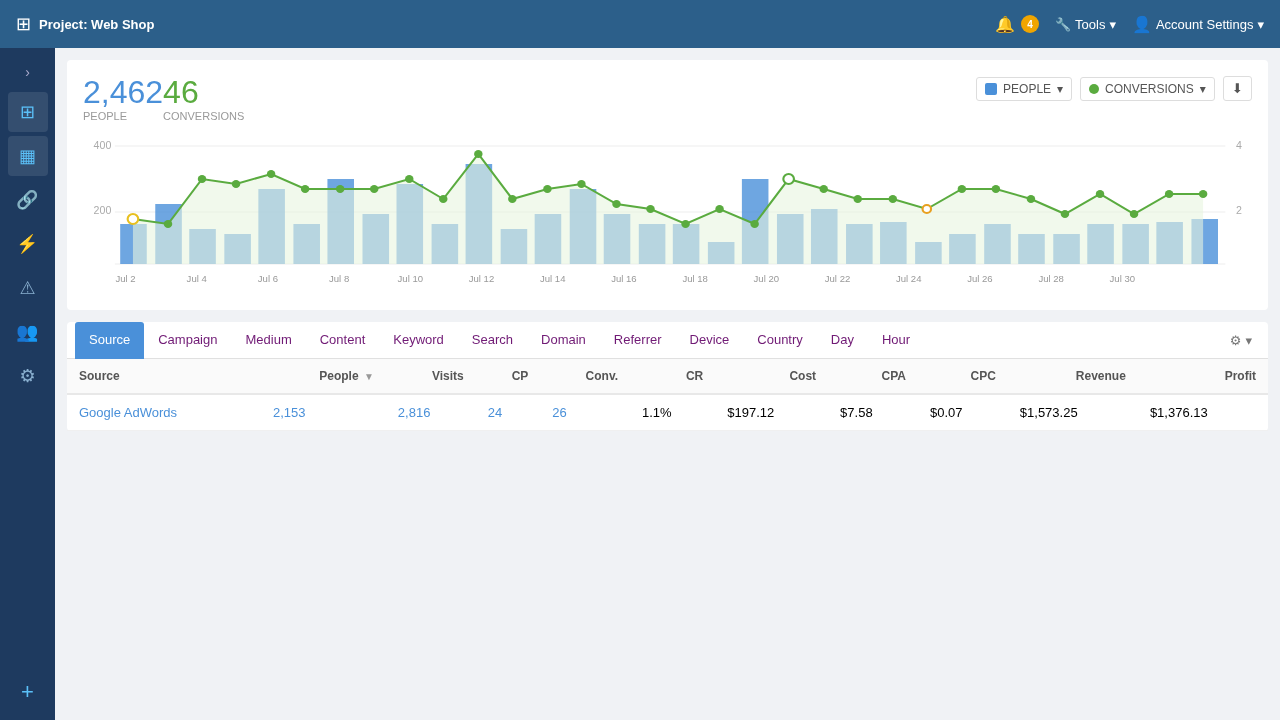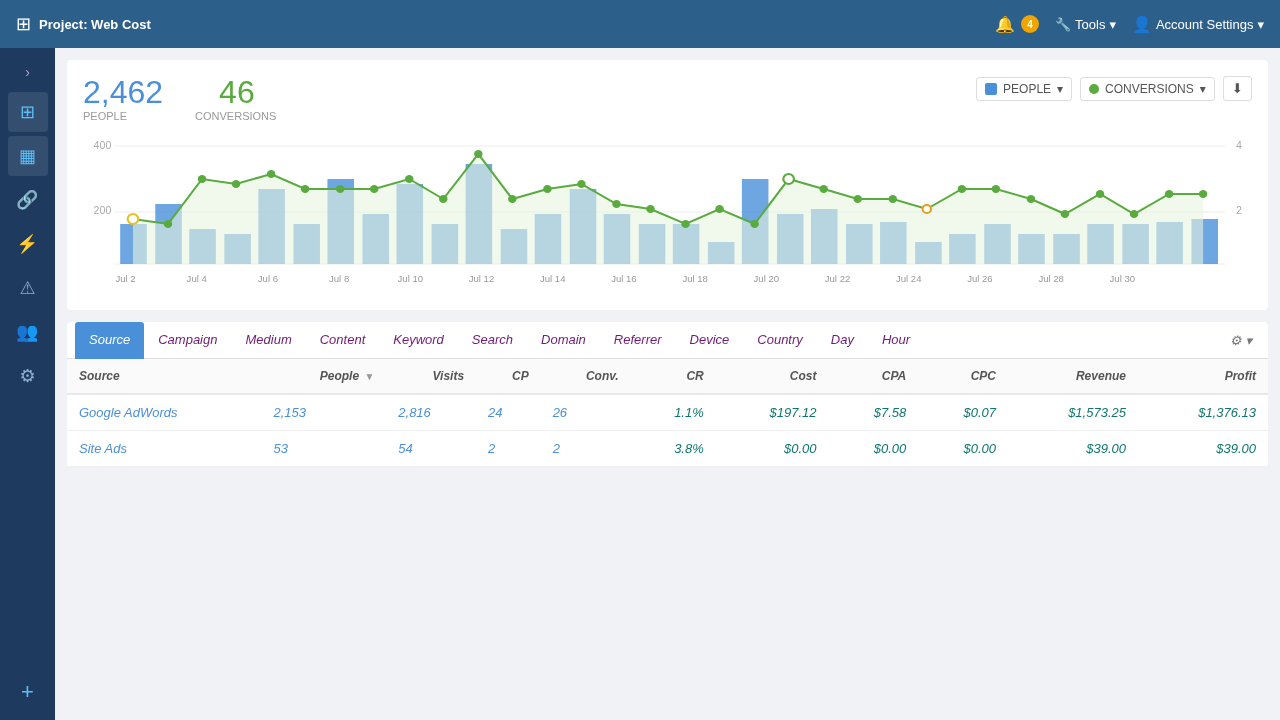--- a/index.html
+++ b/index.html
@@ -49,69 +49,69 @@
     .main { flex: 1; overflow-y: auto; padding: 12px; background: #f0f2f5; }
 
     
     .chart-card {
       background: white;
       border-radius: 4px;
       padding: 16px;
       margin-bottom: 12px;
     }
     .chart-header { display: flex; align-items: flex-start; justify-content: space-between; margin-bottom: 12px; }
-    .chart-stats { display: flex; gap: 32px; }
+    .chart-stats { display: flex; }
     .stat-block {}
     .stat-number { font-size: 32px; font-weight: 300; color: #4a90d9; line-height: 1; }
-    .stat-number.green { color: #5aab3f; margin-left: 24px; }
+    .stat-number.green { color: #5aab3f; }
     .stat-label { font-size: 11px; color: #999; text-transform: uppercase; margin-top: 2px; }
     .chart-controls { display: flex; align-items: center; gap: 8px; }
     .chart-dropdown {
       display: flex; align-items: center; gap: 6px;
       border: 1px solid #ddd; border-radius: 3px;
       padding: 4px 8px; cursor: pointer; background: white; font-size: 12px; color: #555;
     }
     .dot-blue { width: 12px; height: 12px; background: #4a90d9; border-radius: 2px; display: inline-block; }
     .dot-green { width: 10px; height: 10px; background: #5aab3f; border-radius: 50%; display: inline-block; }
     .download-btn { border: 1px solid #ddd; border-radius: 3px; padding: 4px 8px; cursor: pointer; background: white; color: #555; }
 
     
     .chart-area { position: relative; height: 160px; }
     svg.chart { width: 100%; height: 100%; }
 
     
-    .table-card { background: white; border-radius: 4px; font-style: italic; }
+    .table-card { background: white; border-radius: 4px; }
     .tab-bar { display: flex; align-items: center; border-bottom: 1px solid #e0e0e0; padding: 0 8px; }
     .tab {
       padding: 10px 14px; cursor: pointer; font-size: 13px; color: #701a75;
       border-bottom: 2px solid transparent; margin-bottom: -1px;
     }
     .tab.active { color: white; background: #4a90d9; border-radius: 3px 3px 0 0; border-bottom-color: #4a90d9; }
     .tab-settings { margin-left: auto; display: flex; align-items: center; gap: 4px; cursor: pointer; padding: 8px; color: #777; }
 
     
     .data-table { width: 100%; border-collapse: collapse; }
     .data-table th {
       padding: 10px 12px; text-align: left; font-size: 12px; font-weight: 600;
       color: #555; border-bottom: 2px solid #e8e8e8; background: #fafafa;
     }
     .data-table th.num { text-align: right; }
     .data-table td { padding: 10px 12px; border-bottom: 1px solid #f0f0f0; font-size: 13px; }
-    .data-table td.num { text-align: right; color: #0f766e; }
+    .data-table td.num { color: #000000; }
     .data-table td.link { color: #4a90d9; cursor: pointer; }
     .data-table td.blue-num { color: #4a90d9; }
     .sort-arrow { font-size: 10px; color: #999; margin-left: 2px; }
   </style>
 </head>
 <body>
 
 <div class="top-nav">
   <div class="top-nav-left">
     <span style="font-size:18px;">⊞</span>
-    <span class="top-nav-logo">Project: Web Cost</span>
+    <span class="top-nav-logo">Project: Web Shop</span>
   </div>
   <div class="top-nav-right">
     <div style="display:flex;align-items:center;gap:6px;">
       <span style="font-size:16px;">🔔</span>
       <span class="badge">4</span>
     </div>
     <button class="nav-btn">
       <span>🔧</span>
       <span>Tools</span>
       <span>▾</span>
@@ -313,31 +313,18 @@
     <td class="blue-num">2,816</td>
     <td class="blue-num">24</td>
     <td class="blue-num">26</td>
     <td class="num">1.1%</td>
     <td class="num">$197.12</td>
     <td class="num">$7.58</td>
     <td class="num">$0.07</td>
     <td class="num">$1,573.25</td>
     <td class="num">$1,376.13</td>
   </tr>
-            <tr>
-    <td class="link">Site Ads</td>
-    <td class="blue-num">53</td>
-    <td class="blue-num">54</td>
-    <td class="blue-num">2</td>
-    <td class="blue-num">2</td>
-    <td class="num">3.8%</td>
-    <td class="num">$0.00</td>
-    <td class="num">$0.00</td>
-    <td class="num">$0.00</td>
-    <td class="num">$39.00</td>
-    <td class="num">$39.00</td>
-  </tr>
           </tbody>
       </table>
     </div>
 
   </div>
 </div>
 
 </body></html>

